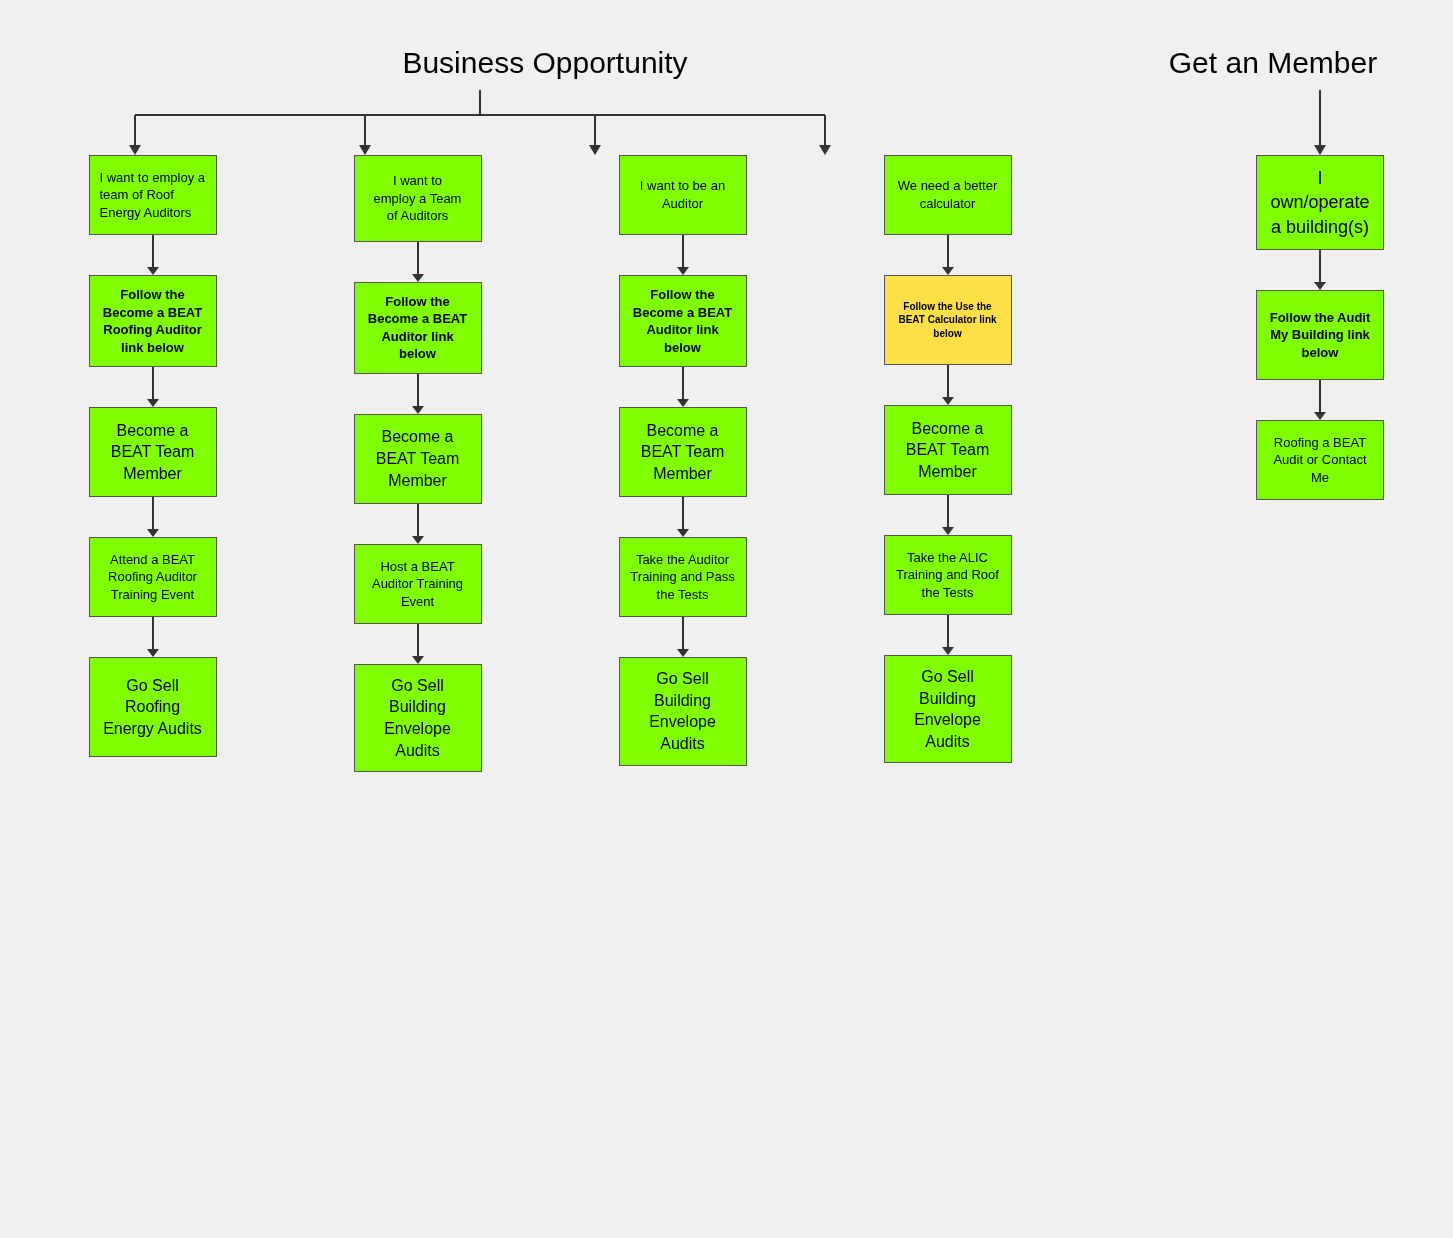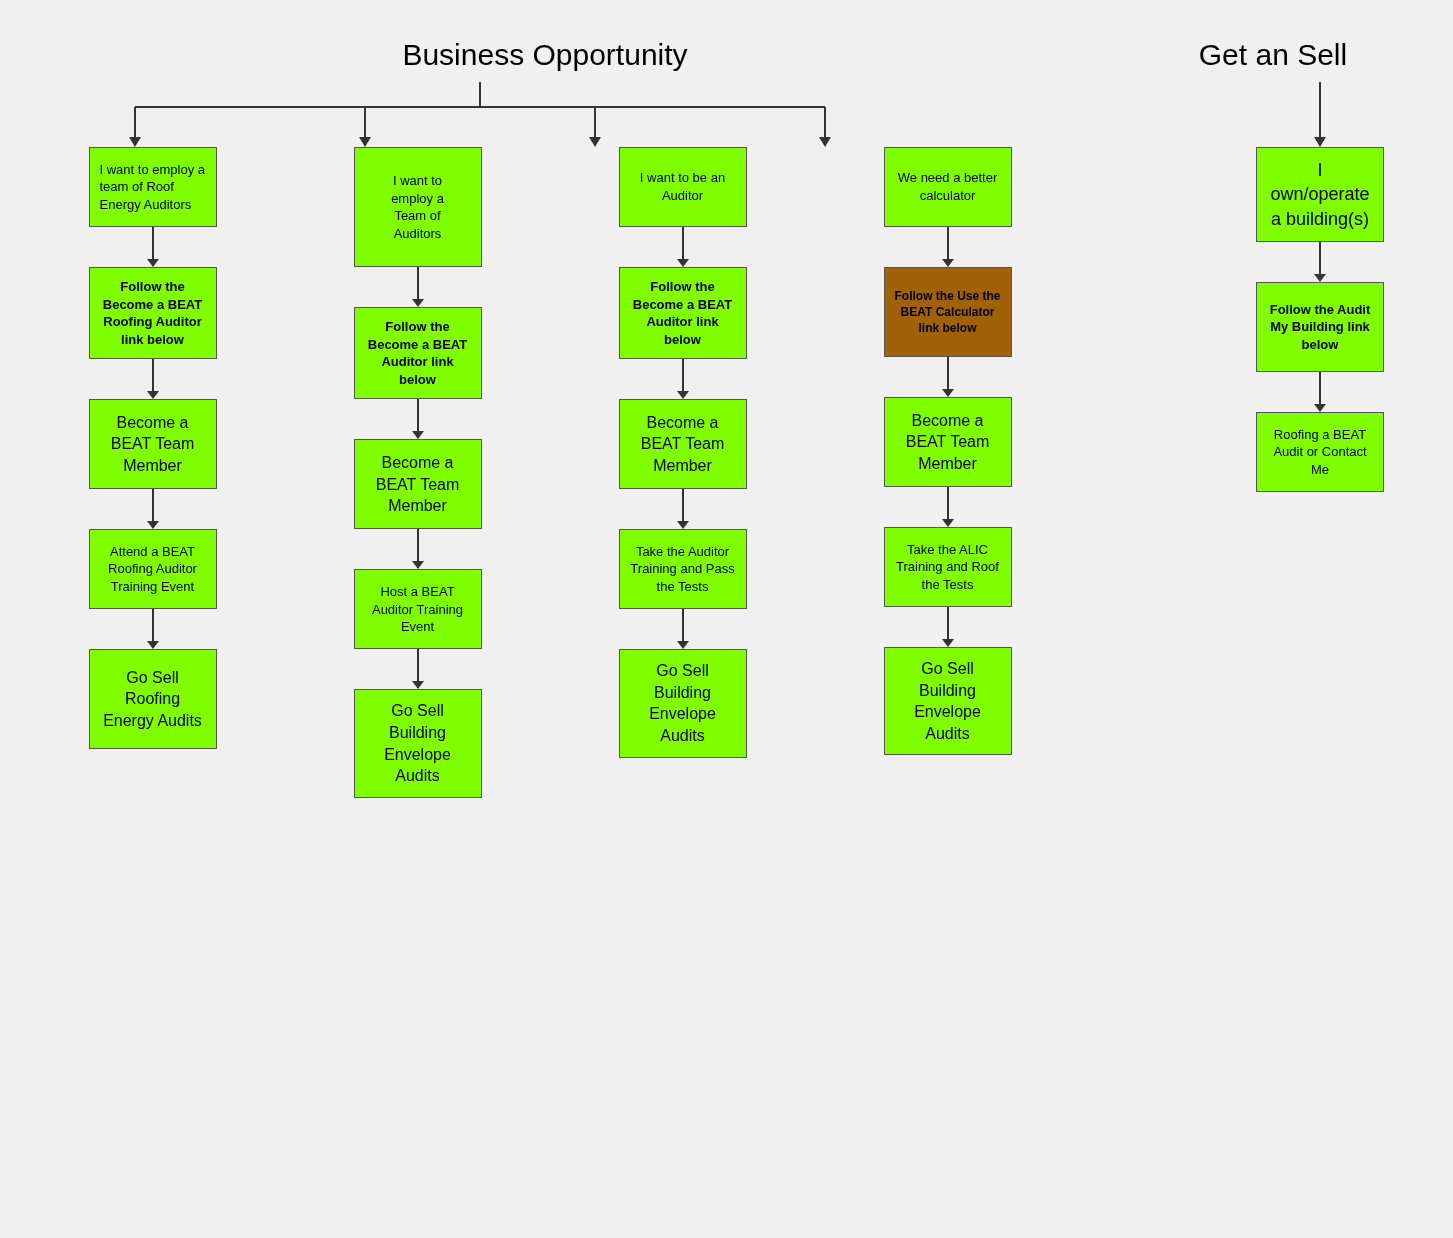--- a/index.html
+++ b/index.html
@@ -4,21 +4,21 @@
   <style>
     * { box-sizing: border-box; margin: 0; padding: 0; }
     body {
       background: #f0f0f0;
       font-family: Arial, sans-serif;
       padding: 30px 20px;
       min-width: 1453px;
     }
     .page-container {
       width: 1413px;
-      margin: 8px auto;
+      margin: 16px auto;
       background: #f0f0f0;
     }
     .arrow {
       display: flex;
       flex-direction: column;
       align-items: center;
       height: 40px;
       position: relative;
     }
     .arrow-line {
@@ -37,21 +37,21 @@
 </head>
 <body>
 
 <div class="page-container">
 
   <div style="display:flex; justify-content: space-between; align-items: flex-start; margin-bottom: 10px;">
     <div style="flex: 0 0 1050px; text-align: center;">
       <h1 style="font-size:30px; font-weight:normal;">Business Opportunity</h1>
     </div>
     <div style="flex: 0 0 300px; text-align: center; padding-right: 20px;">
-      <h1 style="font-size:30px; font-weight:normal;">Get an Sell</h1>
+      <h1 style="font-size:30px; font-weight:normal;">Get an Member</h1>
     </div>
   </div>
 
   <div style="display:flex; align-items: flex-start;">
 
     <div style="flex: 0 0 1060px;">
 
       <svg width="1060" height="65" style="display:block;">
 
         <line x1="460" y1="0" x2="460" y2="25" stroke="#333" stroke-width="2"></line>
@@ -97,21 +97,21 @@
           <div class="arrow">
               <div class="arrow-line"></div>
               <div class="arrow-head"></div>
             </div>
           <div style="background:#7fff00; border:1px solid #555; padding:10px; text-align:center; font-size:16px; line-height:1.35; width:128px; min-height:100px; display:flex; align-items:center; justify-content:center;">
             <span>Go Sell Roofing Energy Audits</span>
           </div>
         </div>
 
         <div style="flex:1; display:flex; flex-direction:column; align-items:center;">
-          <div style="background:#7fff00; border:1px solid #555; padding:24px; text-align:center; font-size:13px; line-height:1.35; width:128px; min-height:80px; display:flex; align-items:center; justify-content:center;">
+          <div style="background:#7fff00; border:1px solid #555; padding:16px; text-align:center; font-size:13px; line-height:1.35; width:128px; min-height:80px; display:flex; align-items:center; justify-content:center;">
             <span>I want to employ a Team of Auditors</span>
           </div>
           <div class="arrow">
               <div class="arrow-line"></div>
               <div class="arrow-head"></div>
             </div>
           <div style="background:#7fff00; border:1px solid #555; padding:10px; text-align:center; font-size:13px; font-weight:bold; line-height:1.35; width:128px; min-height:90px; display:flex; align-items:center; justify-content:center;">
             <span>Follow the Become a BEAT Auditor link below</span>
           </div>
           <div class="arrow">
@@ -172,21 +172,21 @@
         </div>
 
         <div style="flex:1; display:flex; flex-direction:column; align-items:center;">
           <div style="background:#7fff00; border:1px solid #555; padding:10px; text-align:center; font-size:13px; line-height:1.35; width:128px; min-height:80px; display:flex; align-items:center; justify-content:center;">
             <span>We need a better calculator</span>
           </div>
           <div class="arrow">
               <div class="arrow-line"></div>
               <div class="arrow-head"></div>
             </div>
-          <div style="background:#a16207; border:1px solid #555; padding:10px; text-align:center; font-size:12px; font-weight:bold; line-height:1.35; width:128px; min-height:90px; display:flex; align-items:center; justify-content:center;">
+          <div style="background:#fde047; border:1px solid #555; padding:10px; text-align:center; font-size:10px; font-weight:bold; line-height:1.35; width:128px; min-height:90px; display:flex; align-items:center; justify-content:center;">
             <span>Follow the Use the BEAT Calculator link below</span>
           </div>
           <div class="arrow">
               <div class="arrow-line"></div>
               <div class="arrow-head"></div>
             </div>
           <div style="background:#7fff00; border:1px solid #555; padding:10px; text-align:center; font-size:16px; line-height:1.35; width:128px; min-height:90px; display:flex; align-items:center; justify-content:center;">
             <span>Become a BEAT Team Member</span>
           </div>
           <div class="arrow">

